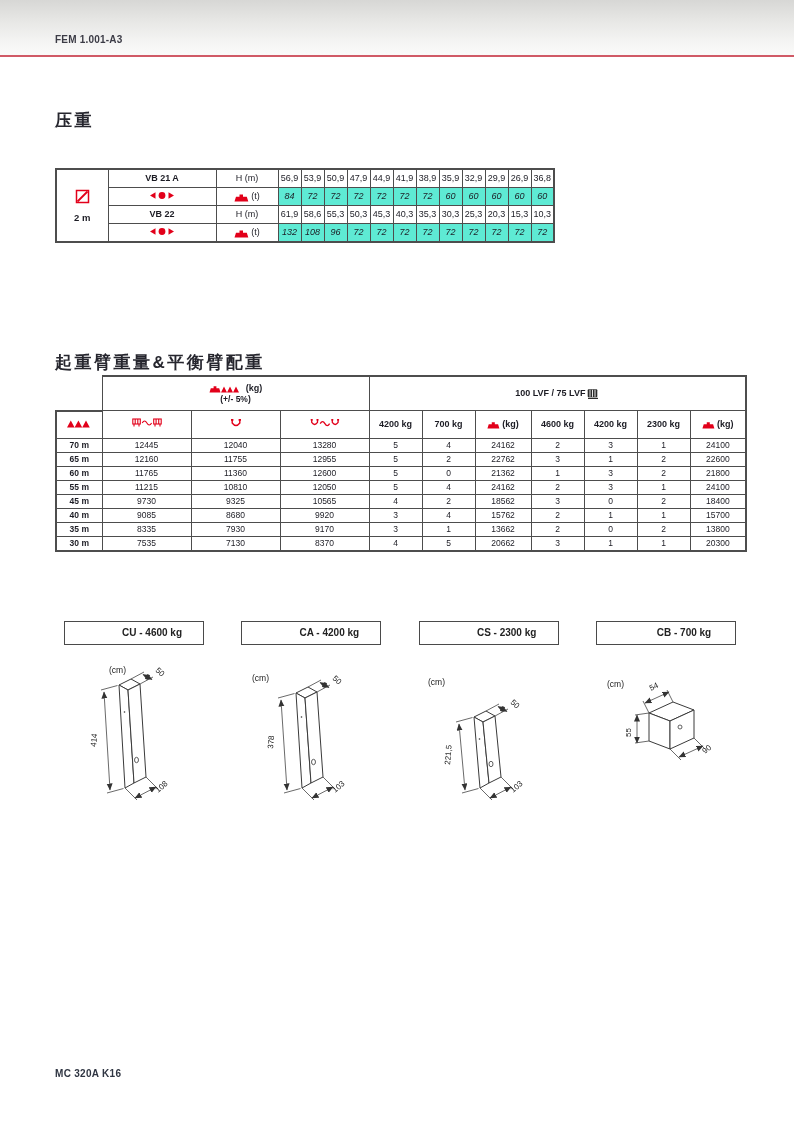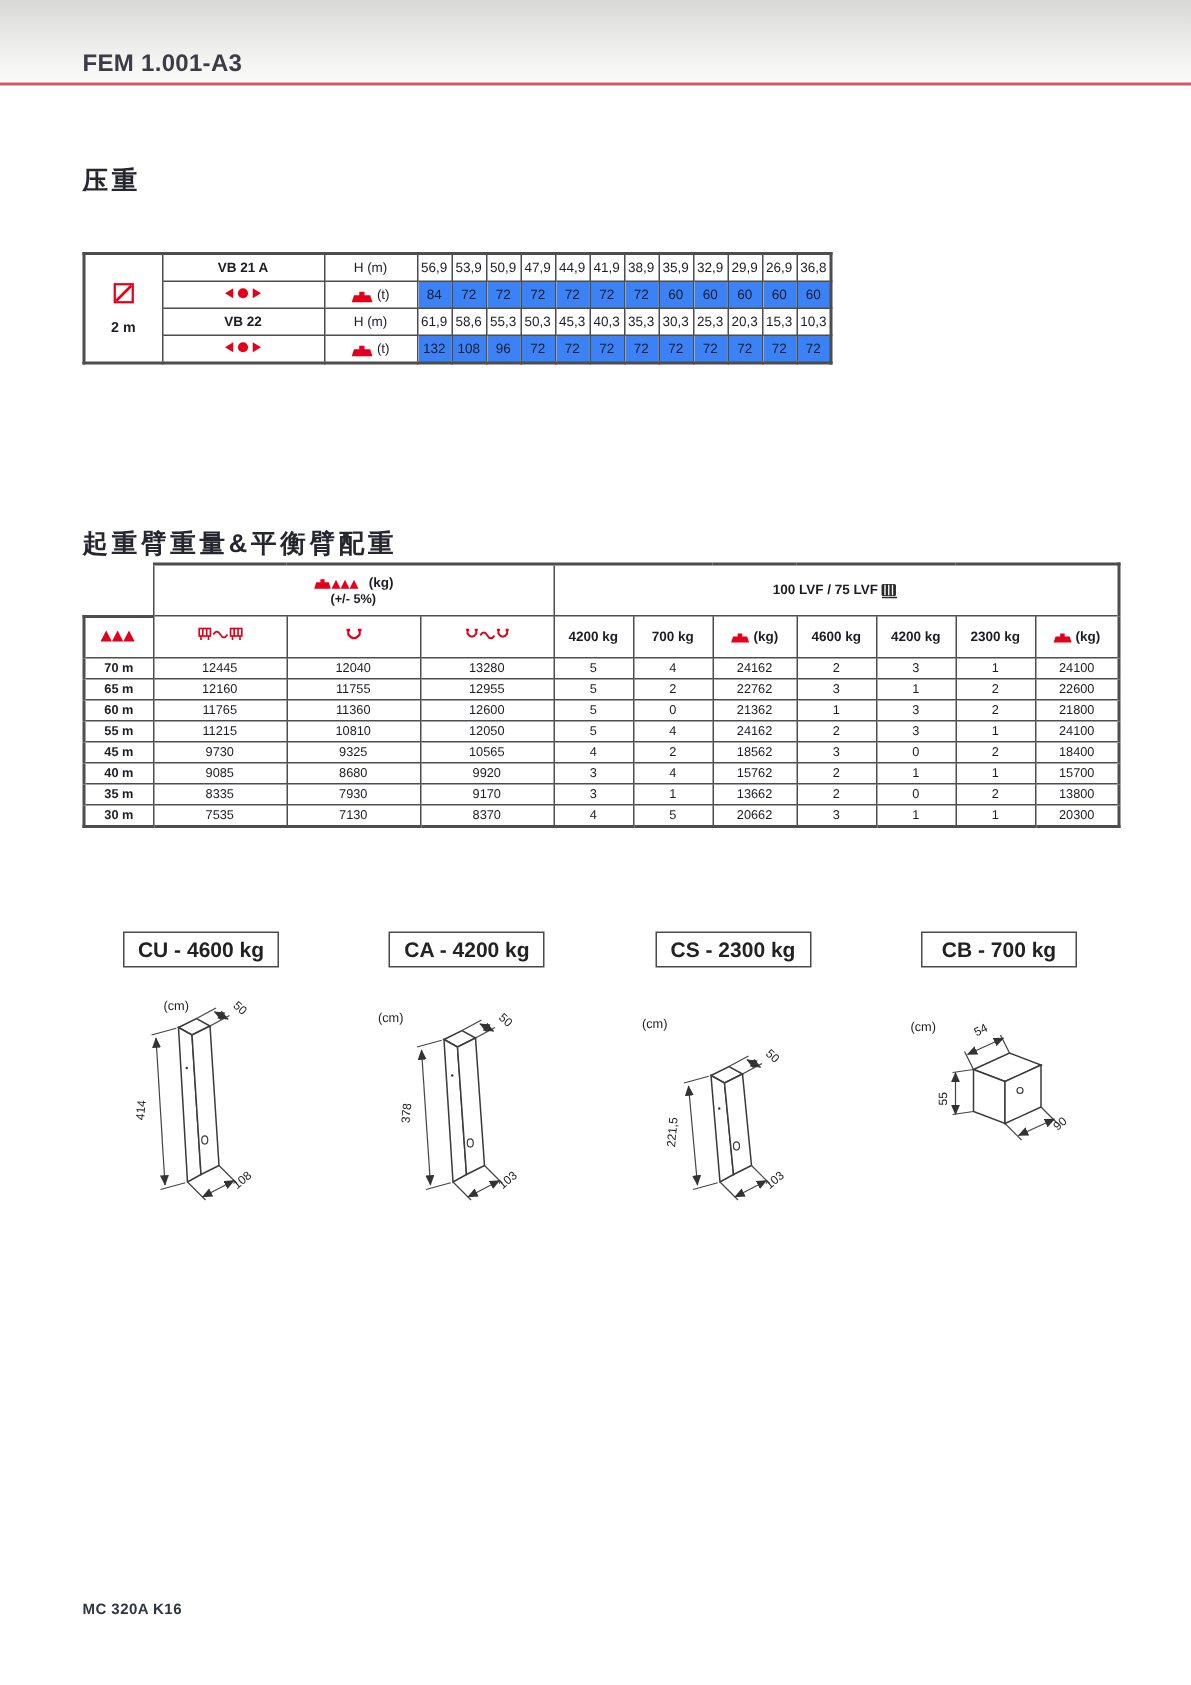--- a/index.html
+++ b/index.html
@@ -2,38 +2,38 @@
 <html><head>
 <meta charset="utf-8">
 <style>
   html,body { margin:0; padding:0; background:#ffffff; }
   .page { position:relative; width:794px; height:1123px; background:#fff; overflow:hidden;
           font-family:"Liberation Sans", sans-serif; color:#1c1c24; }
 
   
   .band { height:57px; background:linear-gradient(180deg,#d7d7d5 0%,#e7e7e5 38%,#f5f5f4 78%,#fafaf9 100%);
           border-bottom:2px solid #d05a66; box-sizing:border-box; }
-  .band .std { padding:34px 0 0 55px; font-weight:bold; font-size:16px; color:#3c3c46; letter-spacing:.2px; }
+  .band .std { padding:34px 0 0 55px; font-weight:bold; font-size:10px; color:#3c3c46; letter-spacing:.2px; }
 
   .content { padding-left:55px; }
 
   .sec-title { margin:0; font-weight:bold; font-size:17px; letter-spacing:2.5px; color:#26262e; }
   #title1 { padding-top:52px; }
   #title2 { padding-top:108px; }
 
   table { border-collapse:collapse; table-layout:fixed; }
   td { overflow:hidden; white-space:nowrap; }
 
   
   .t1 { margin-top:36px; width:500px; border:2px solid #4d4d4d; }
   .t1 td { border:1px solid #4d4d4d; text-align:center; vertical-align:middle; padding:0; font-size:9px; height:17px; line-height:1; }
   .t1 .mastcell { font-weight:bold; font-size:9.5px; }
   .t1 .mastcell div { margin-top:8px; }
   .t1 .vbname { font-weight:bold; font-size:9px; }
-  .t1 td.gray { background:#3b82f6; }
+  .t1 td.gray { background:#5eead4;font-style:italic; }
   .ic-text { display:flex; align-items:center; justify-content:center; gap:2px; }
 
   
   .t2 { margin-top:1px; width:690px; }
   .t2 td { border:1px solid #4d4d4d; text-align:center; vertical-align:middle; padding:0; font-size:8.5px; height:13px; line-height:1; }
   .t2 td.nb { border:none; }
   .t2 td:first-child { border-left-width:2px; }
   .t2 td.nb { border-left:none; }
   .t2 td:last-child { border-right-width:2px; }
   .t2 tr:last-child td { border-bottom-width:2px; }
@@ -42,21 +42,21 @@
   .t2 .sh td:first-child { border-top-width:2px; }
   .t2 .b { font-weight:bold; font-size:9px; }
   .t2 .len { font-weight:bold; }
   .t2 .gh .l1 { display:flex; align-items:center; justify-content:center; gap:3px; font-weight:bold; font-size:9px; }
   .t2 .gh .l2 { font-weight:bold; font-size:8.5px; margin-top:2px; }
 
   
   .diagrams { margin-top:69px; width:690px; display:flex; justify-content:space-between; }
   .cwcard { width:158px; display:flex; flex-direction:column; align-items:center; }
   .cwlabel { width:102px; height:22px; border:1.5px solid #4a4a4a; display:flex; align-items:center; justify-content:center;
-             font-weight:bold; font-size:14px; color:#222; }
+             font-weight:bold; font-size:10px; color:#222;padding-left:36px; }
   .cwcard svg { margin-top:12px; }
   .dim { font-size:8px; fill:#222; }
   .unit { font-size:8.5px; fill:#222; }
   .dl { stroke:#444; stroke-width:0.8; fill:none; }
   .sh2 { stroke:#3a3a3a; stroke-width:1; fill:#ffffff; }
 
   .footer { position:absolute; left:55px; top:1068px; font-weight:bold; font-size:10px; color:#2f3542; letter-spacing:.3px; }
 </style>
 </head>
 <body>

